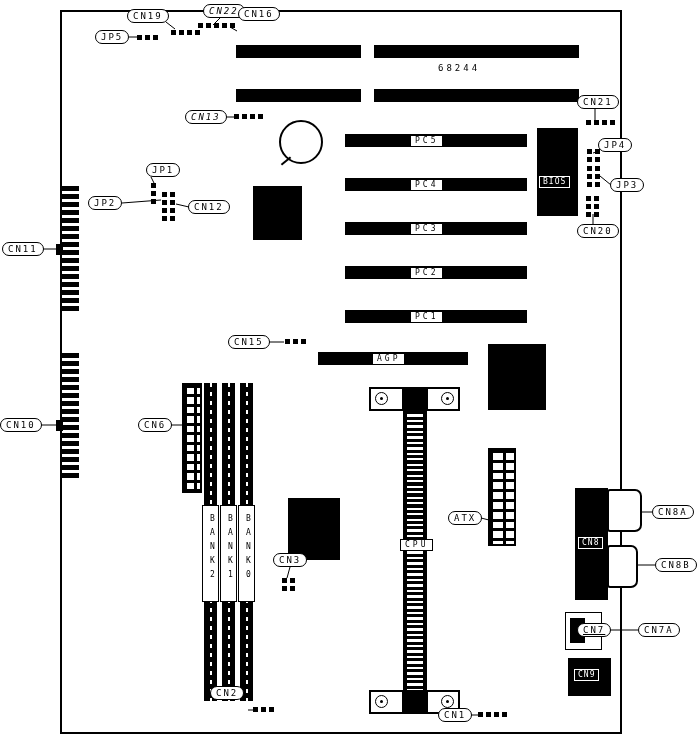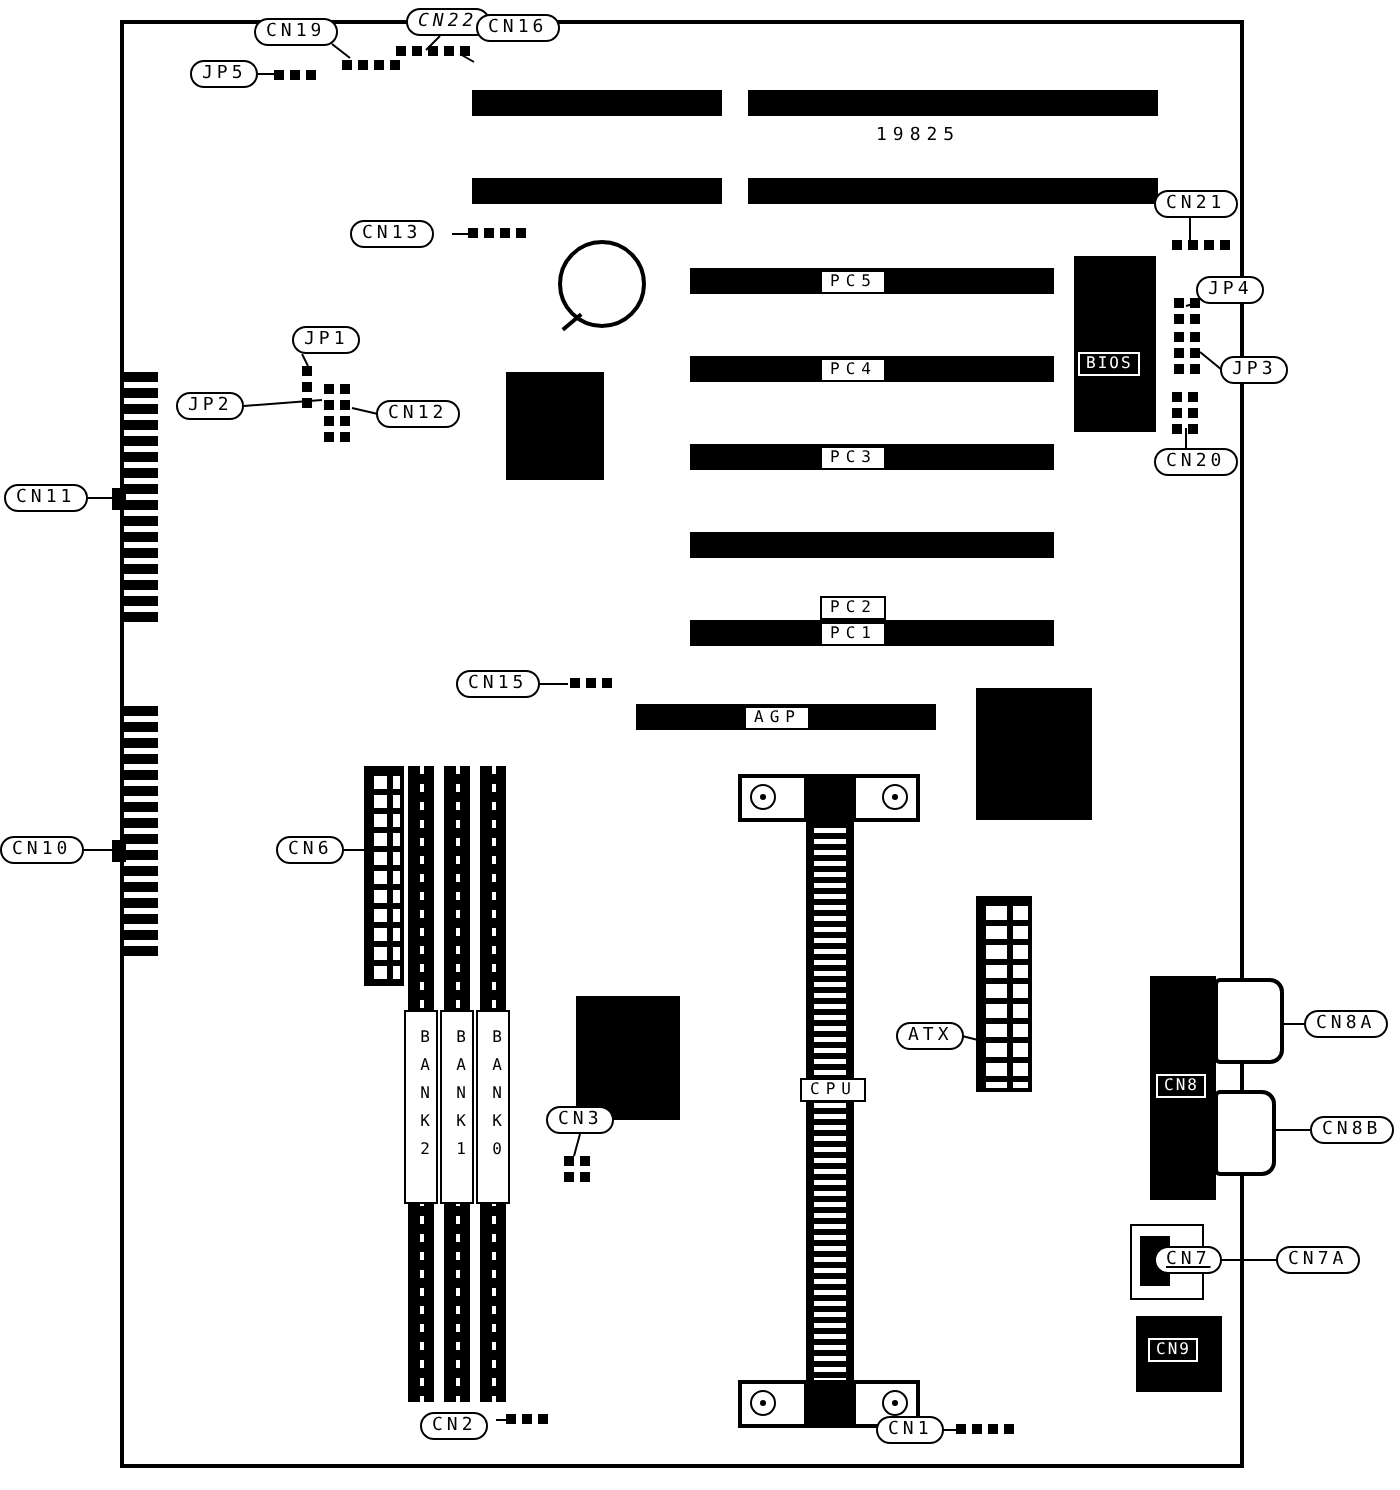--- a/index.html
+++ b/index.html
@@ -52,30 +52,30 @@
 
 <div id="stage">
 
   <div class="a board"></div>
 
   <div class="a hslot" style="left:236px;top:45px;width:125px;"></div>
   <div class="a hslot" style="left:374px;top:45px;width:205px;"></div>
   <div class="a hslot" style="left:236px;top:89px;width:125px;"></div>
   <div class="a hslot" style="left:374px;top:89px;width:205px;"></div>
 
-  <div class="a partnum" style="left:438px;top:63px;">19825</div>
+  <div class="a partnum" style="left:438px;top:63px;">68244</div>
 
   <div class="a hslot" style="left:345px;top:134px;width:182px;"></div>
   <div class="a boxlabel" style="left:410px;top:135px;">PC5</div>
   <div class="a hslot" style="left:345px;top:178px;width:182px;"></div>
   <div class="a boxlabel" style="left:410px;top:179px;">PC4</div>
   <div class="a hslot" style="left:345px;top:222px;width:182px;"></div>
   <div class="a boxlabel" style="left:410px;top:223px;">PC3</div>
   <div class="a hslot" style="left:345px;top:266px;width:182px;"></div>
-  <div class="a boxlabel" style="left:410px;top:267px;margin-top:31px;">PC2</div>
+  <div class="a boxlabel" style="left:410px;top:267px;">PC2</div>
   <div class="a hslot" style="left:345px;top:310px;width:182px;"></div>
   <div class="a boxlabel" style="left:410px;top:311px;">PC1</div>
 
   <div class="a hslot" style="left:318px;top:352px;width:150px;"></div>
   <div class="a boxlabel" style="left:372px;top:353px;">AGP</div>
 
   <div class="a battery" style="left:279px;top:120px;"></div>
   <div class="a batterytail" style="left:280px;top:160px;"></div>
 
   <div class="a blk" style="left:253px;top:186px;width:49px;height:54px;"></div>
@@ -163,34 +163,34 @@
       <line x1="638" y1="630" x2="601" y2="630"></line>
       <line x1="248" y1="710" x2="253" y2="710"></line>
       <line x1="471" y1="715" x2="478" y2="715"></line>
     </g>
   </svg>
 
   <div class="a callout" style="left:127px;top:9px;">CN19</div>
   <div class="a callout" style="left:203px;top:4px;font-style:italic;">CN22</div>
   <div class="a callout" style="left:95px;top:30px;">JP5</div>
   <div class="a callout" style="left:238px;top:7px;">CN16</div>
-  <div class="a callout" style="left:175px;top:110px;">CN13</div>
+  <div class="a callout" style="left:185px;top:110px;font-style:italic;">CN13</div>
   <div class="a callout" style="left:577px;top:95px;">CN21</div>
   <div class="a callout" style="left:598px;top:138px;">JP4</div>
   <div class="a callout" style="left:610px;top:178px;">JP3</div>
   <div class="a callout" style="left:146px;top:163px;">JP1</div>
   <div class="a callout" style="left:88px;top:196px;">JP2</div>
   <div class="a callout" style="left:188px;top:200px;">CN12</div>
   <div class="a callout" style="left:577px;top:224px;">CN20</div>
   <div class="a callout" style="left:2px;top:242px;">CN11</div>
   <div class="a callout" style="left:228px;top:335px;">CN15</div>
   <div class="a callout" style="left:0px;top:418px;">CN10</div>
   <div class="a callout" style="left:138px;top:418px;">CN6</div>
   <div class="a callout" style="left:273px;top:553px;">CN3</div>
   <div class="a callout" style="left:448px;top:511px;">ATX</div>
   <div class="a callout" style="left:652px;top:505px;">CN8A</div>
   <div class="a callout" style="left:655px;top:558px;">CN8B</div>
   <div class="a callout" style="left:577px;top:623px;text-decoration:underline;">CN7</div>
   <div class="a callout" style="left:638px;top:623px;">CN7A</div>
-  <div class="a callout" style="left:210px;top:706px;">CN2</div>
+  <div class="a callout" style="left:210px;top:686px;">CN2</div>
   <div class="a callout" style="left:438px;top:708px;">CN1</div>
 
 </div>
 
 </body></html>

